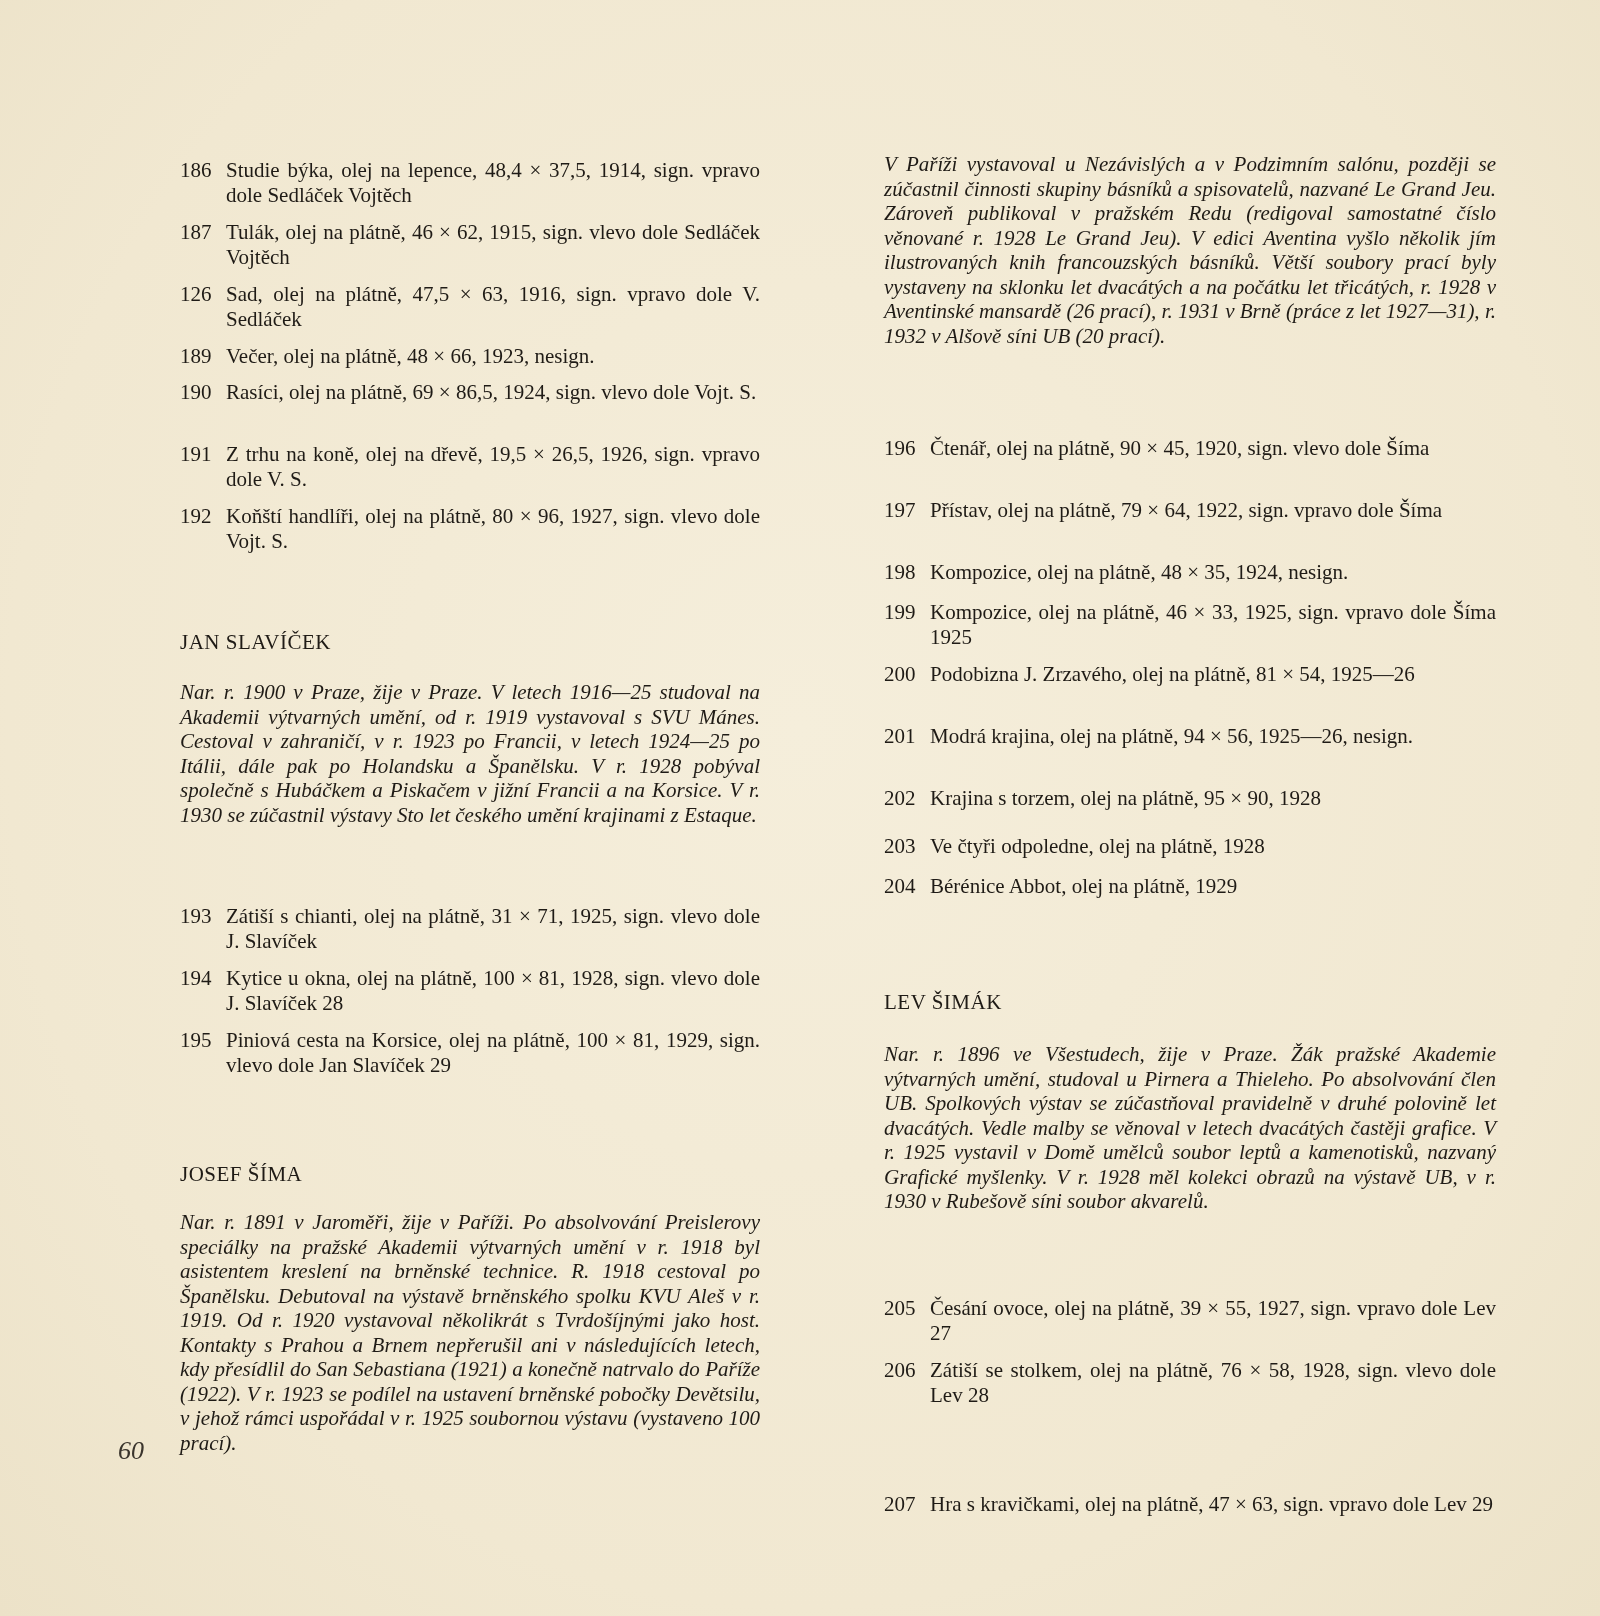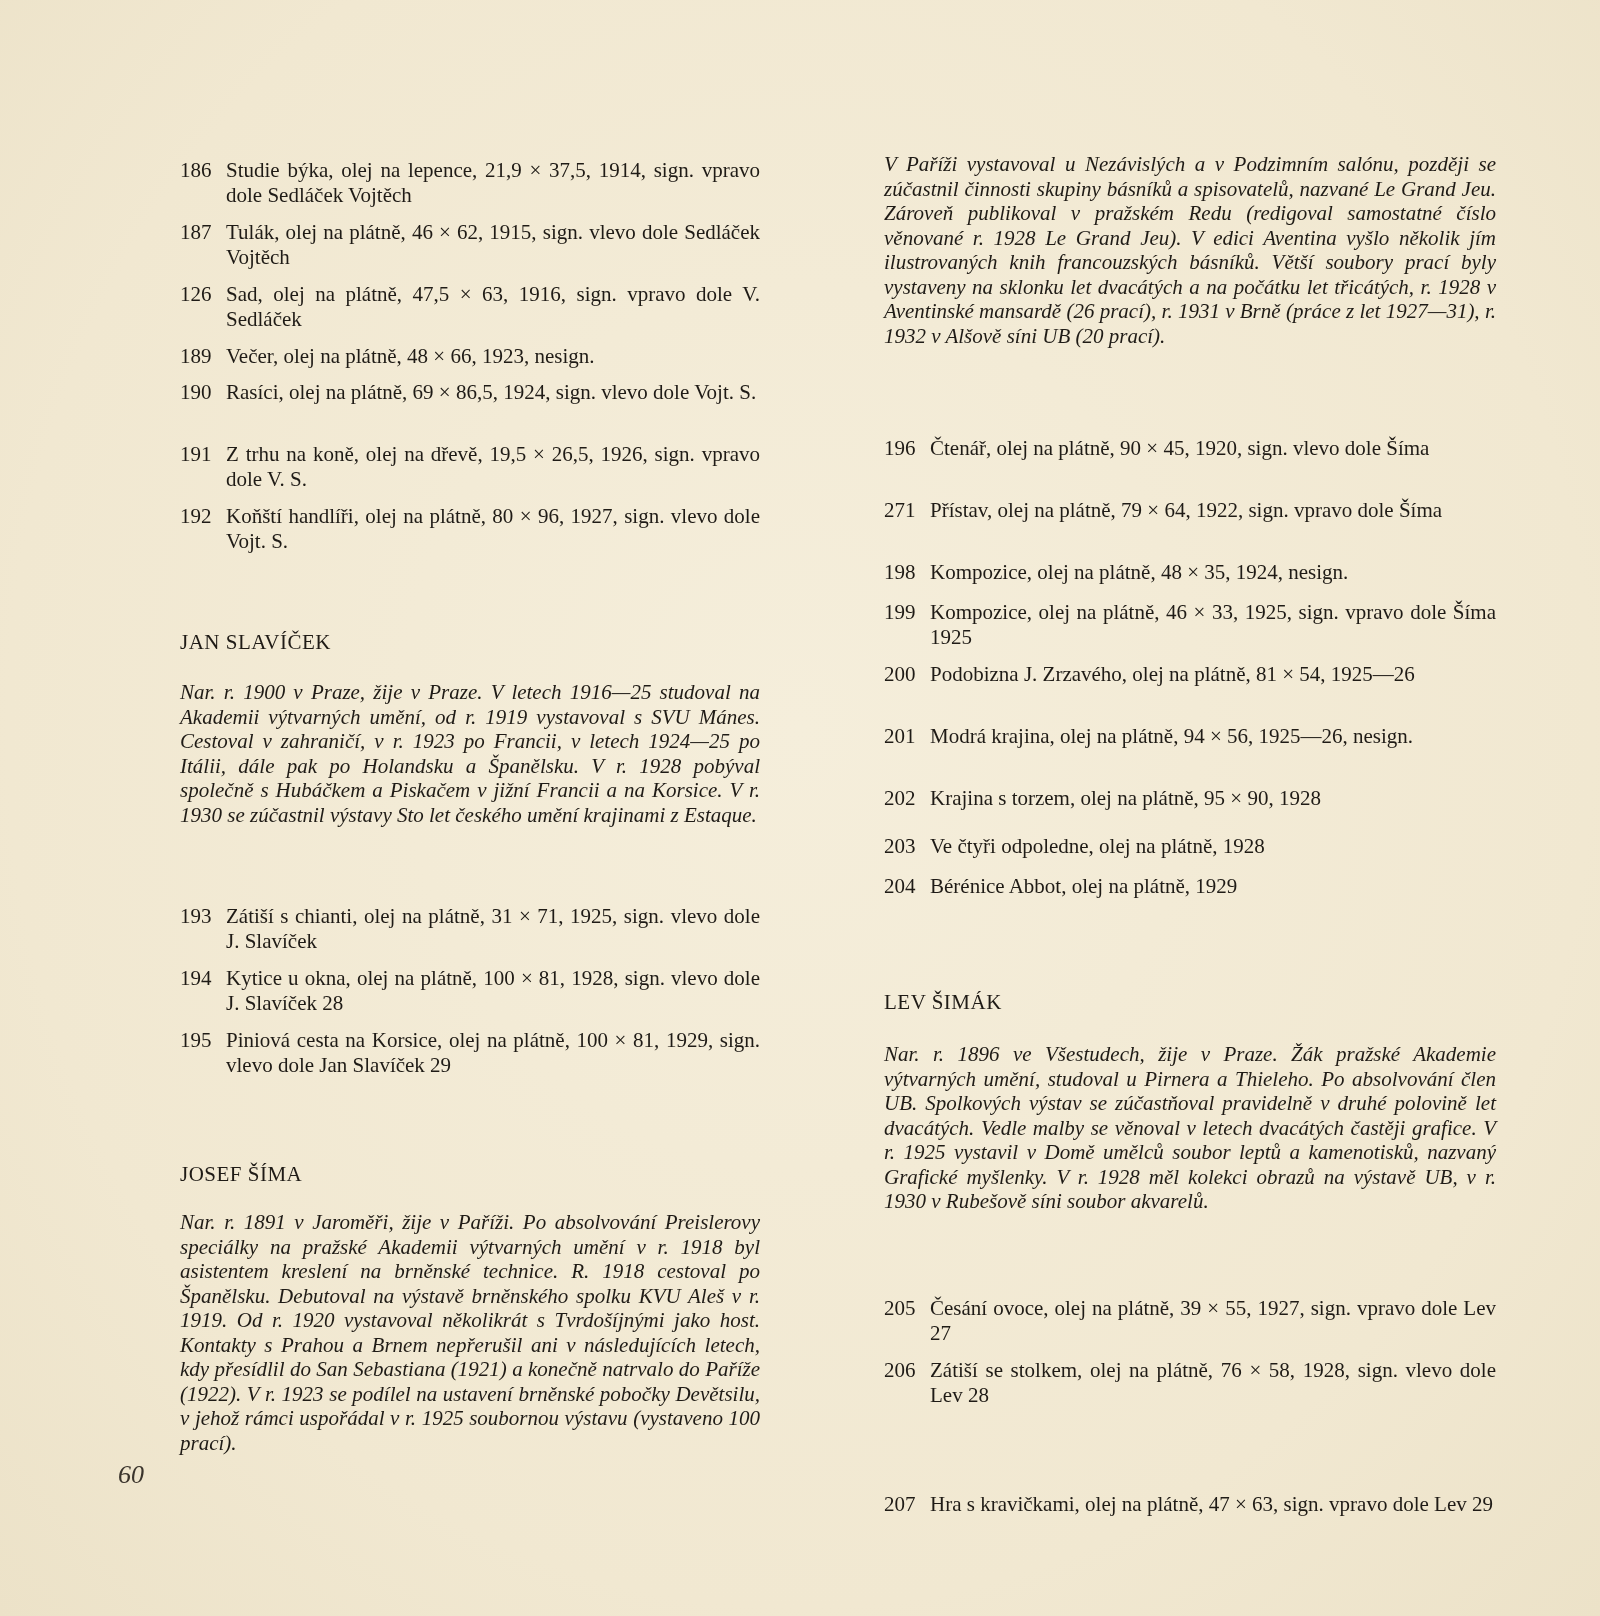--- a/index.html
+++ b/index.html
@@ -30,32 +30,32 @@
   }
   .bio {
     position: absolute; left: 0; right: 0;
     font-style: italic;
     font-size: 21px; line-height: 24.5px;
     text-align: justify;
     hyphens: manual;
   }
   .page-number {
     position: absolute; left: 118px; top: 1436px;
-    font-style: italic; font-size: 26px; color: #3a342c; margin-top: 24px;
+    font-style: italic; font-size: 26px; color: #3a342c;
   }
 </style>
 </head>
 <body>
 
 <div class="page">
 
   <div class="col col-left">
     <div class="entry" style="top:158px">
       <span class="num">186</span>
-      <span class="txt">Studie býka, olej na lepence, 21,9 × 37,5, 1914, sign. vpravo dole Sedláček Vojtěch</span>
+      <span class="txt">Studie býka, olej na lepence, 48,4 × 37,5, 1914, sign. vpravo dole Sedláček Vojtěch</span>
     </div>
     <div class="entry" style="top:220px">
       <span class="num">187</span>
       <span class="txt">Tulák, olej na plátně, 46 × 62, 1915, sign. vlevo dole Sedláček Vojtěch</span>
     </div>
     <div class="entry" style="top:282px">
       <span class="num">126</span>
       <span class="txt">Sad, olej na plátně, 47,5 × 63, 1916, sign. vpravo dole V. Sedláček</span>
     </div>
     <div class="entry" style="top:344px">
@@ -96,21 +96,21 @@
   </div>
 
   <div class="col col-right">
     <div class="bio" style="top:152px">V Paříži vystavoval u Nezávislých a v Podzimním salónu, později se zúčastnil činnosti skupiny básníků a spisovatelů, nazvané Le Grand Jeu. Zároveň publikoval v pražském Redu (redigoval samostatné číslo věnované r. 1928 Le Grand Jeu). V edici Aventina vyšlo několik jím ilustrovaných knih francouzských básníků. Větší soubory prací byly vystaveny na sklonku let dvacátých a na počátku let třicátých, r. 1928 v Aventinské mansardě (26 prací), r. 1931 v Brně (práce z let 1927—31), r. 1932 v Alšově síni UB (20 prací).</div>
 
     <div class="entry" style="top:436px">
       <span class="num">196</span>
       <span class="txt">Čtenář, olej na plátně, 90 × 45, 1920, sign. vlevo dole Šíma</span>
     </div>
     <div class="entry" style="top:498px">
-      <span class="num">271</span>
+      <span class="num">197</span>
       <span class="txt">Přístav, olej na plátně, 79 × 64, 1922, sign. vpravo dole Šíma</span>
     </div>
     <div class="entry" style="top:560px">
       <span class="num">198</span>
       <span class="txt">Kompozice, olej na plátně, 48 × 35, 1924, nesign.</span>
     </div>
     <div class="entry" style="top:600px">
       <span class="num">199</span>
       <span class="txt">Kompozice, olej na plátně, 46 × 33, 1925, sign. vpravo dole Šíma 1925</span>
     </div>

